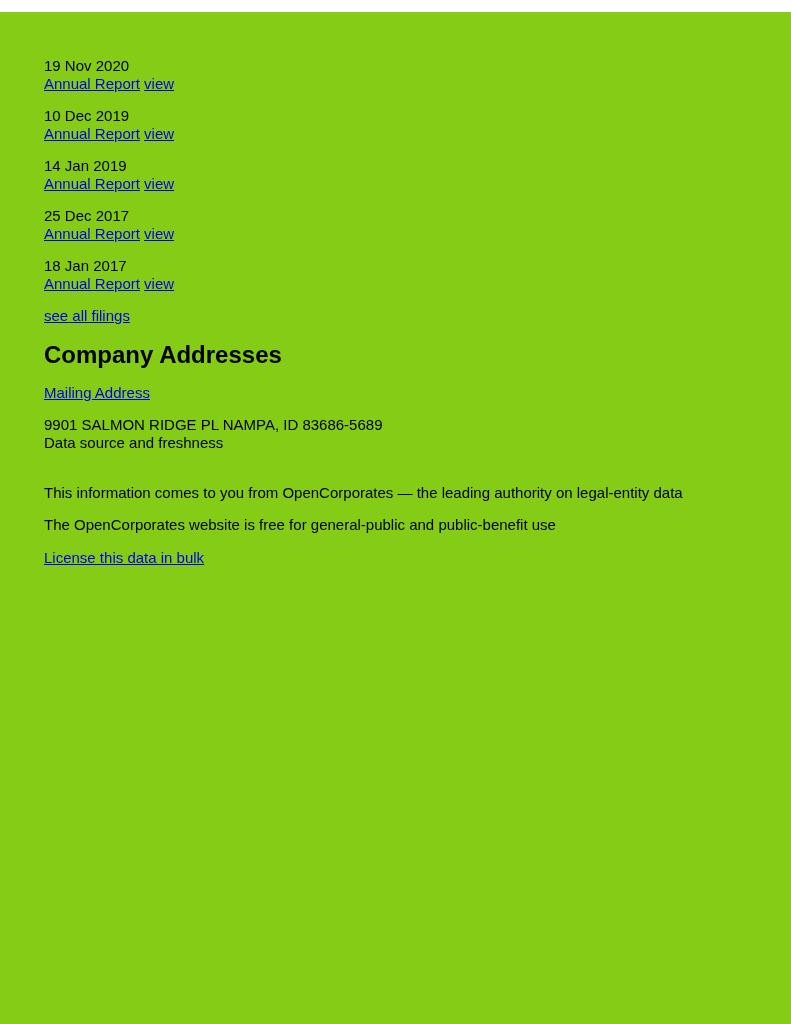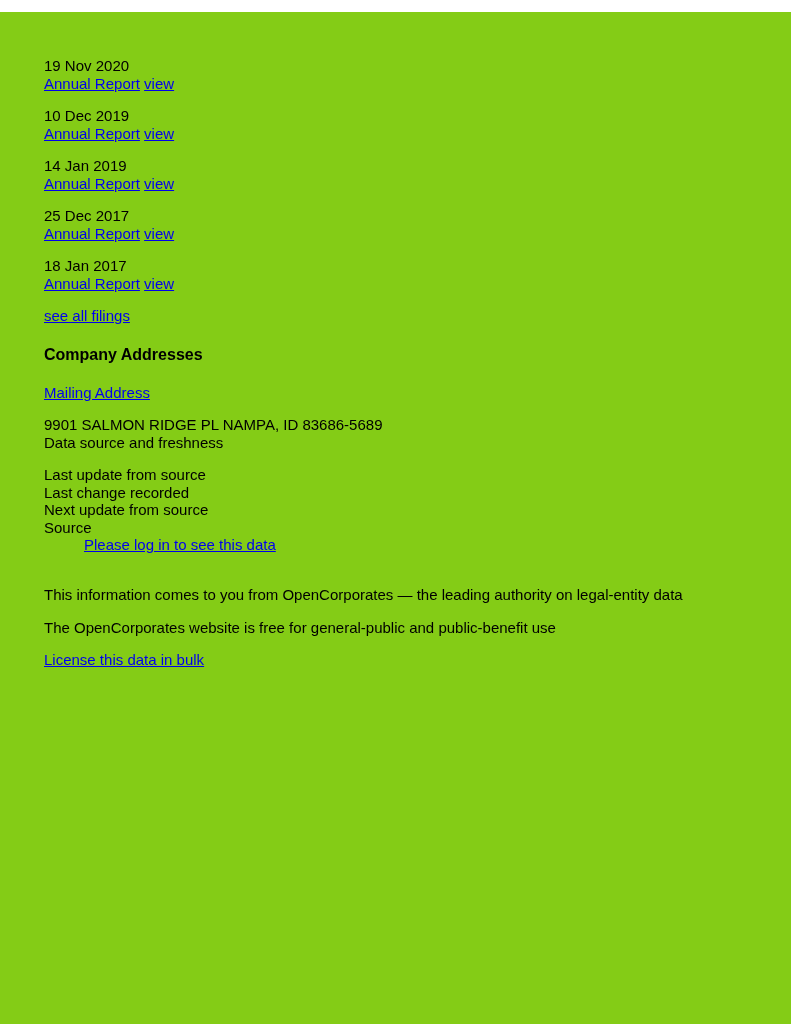--- a/index.html
+++ b/index.html
@@ -22,21 +22,21 @@
   }
   .page p {
     margin: 15px 0;
     line-height: 17.5px;
   }
   a {
     color: #0000EE;
     cursor: pointer;
   }
   h2.section-heading {
-    font-size: 16px;
+    font-size: 24px;
     font-weight: bold;
     line-height: 21px;
     margin: 19px 0;
   }
   dl.freshness {
     margin: 15px 0;
   }
   dl.freshness dt {
     line-height: 17.5px;
     margin: 0;
@@ -94,29 +94,20 @@
 
   <p>
     <a href="#">Mailing Address</a>
   </p>
 
   <p>
     <span>9901 SALMON RIDGE PL NAMPA, ID 83686-5689</span><br>
     <span>Data source and freshness</span>
   </p>
 
-  <dl class="freshness">
-    <dt>Last update from source</dt>
-    <dt>Last change recorded</dt>
-    <dt>Next update from source</dt>
-    <dt>Source</dt>
-    <dd>
-      <a href="#">Please log in to see this data</a>
-    </dd>
-  </dl>
 
   <p>
     <br>
     <span>This information comes to you from </span><b>OpenCorporates</b><span> — the leading authority on legal-entity data</span>
   </p>
 
 
   <p>The OpenCorporates website is free for general-public and public-benefit use</p>
 
 

